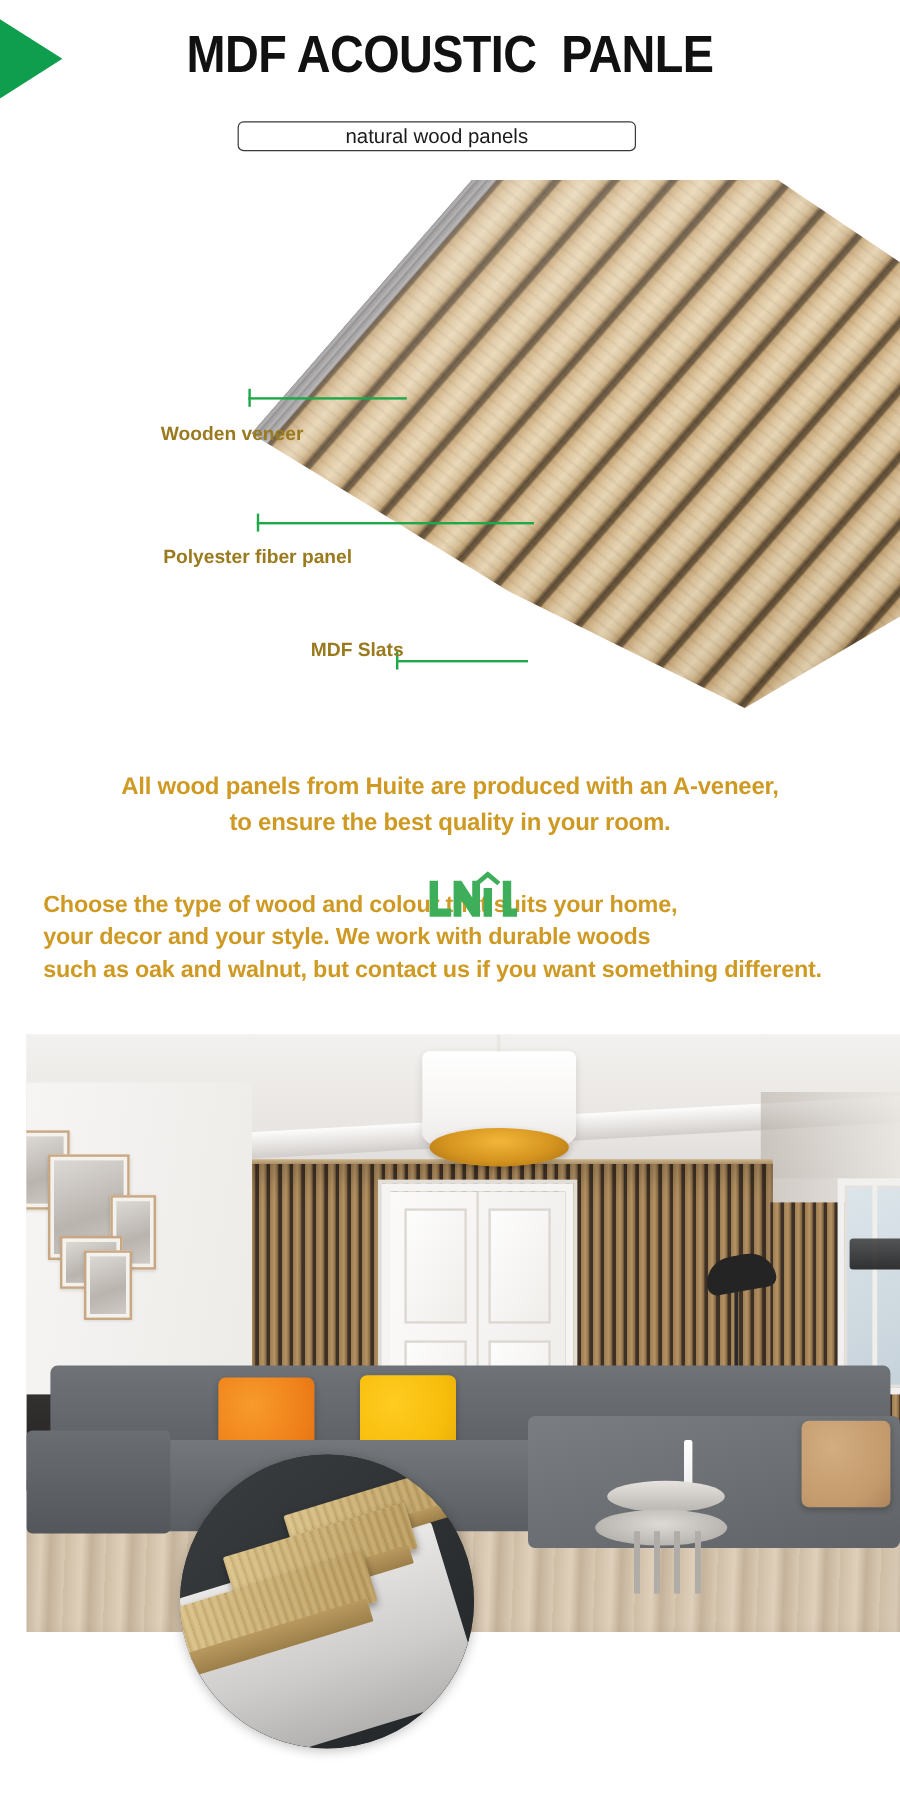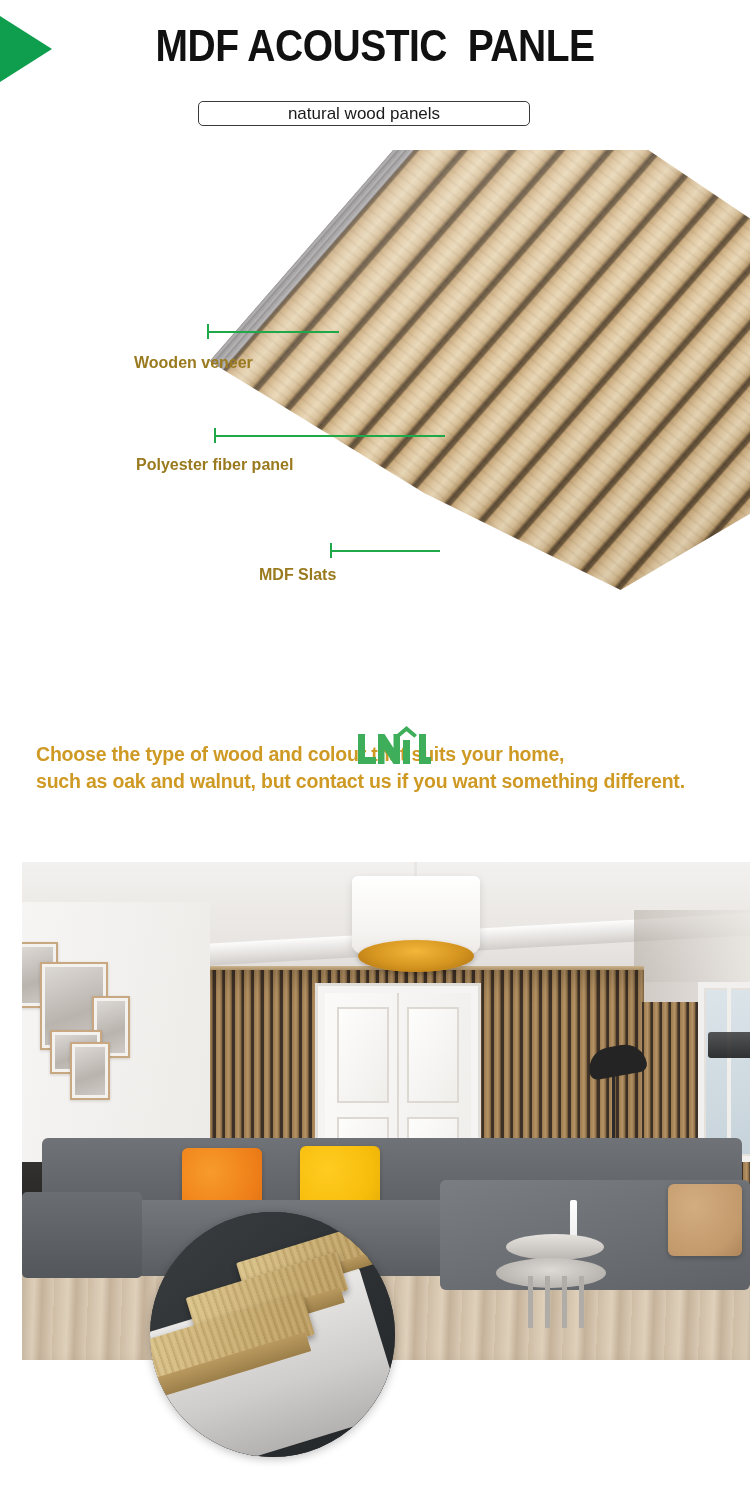--- a/index.html
+++ b/index.html
@@ -578,26 +578,31 @@
       </div>
     </div>
 
     <div class="leader" style="left:207px; top:181px; width:132px;"></div>
     <div class="callout-label" style="left:134px; top:204px;">Wooden veneer</div>
 
     <div class="leader" style="left:214px; top:285px; width:231px;"></div>
     <div class="callout-label" style="left:136px; top:306px;">Polyester fiber panel</div>
 
     <div class="leader" style="left:330px; top:400px; width:110px;"></div>
-    <div class="callout-label" style="left:259px; top:416px;">MDF Slats</div>
+    <div class="callout-label" style="left:259px; top:384px;">MDF Slats</div>
   </div>
 
+  <div class="gold-block gold-1">
+    <span class="l1">All wood panels from Huite  are produced with an A-veneer,</span>
+    <span class="l2">to ensure the best quality in your room.</span>
+  </div>
 
   <div class="gold-block gold-2">
     <span>Choose the type of wood and colour that suits your home,</span>
+    <span>your decor  and your style. We work with durable woods</span>
     <span>such as oak and walnut, but contact us if you want something different.</span>
   </div>
 
   <svg class="watermark" viewBox="0 0 74 42">
     <g fill="#3fae5a">
 
       <path d="M1 8 h7 v23 h11 v7 H1 z"></path>
 
       <path d="M21 8 h6.5 l9 14 V8 h6.5 v30 h-6.5 l-9 -14 v14 H21 z"></path>
 

